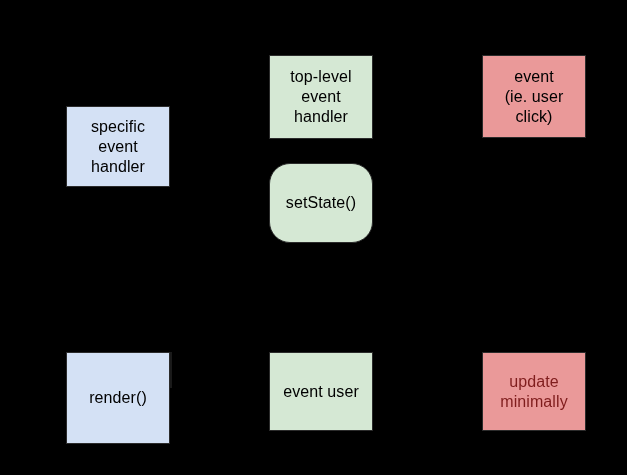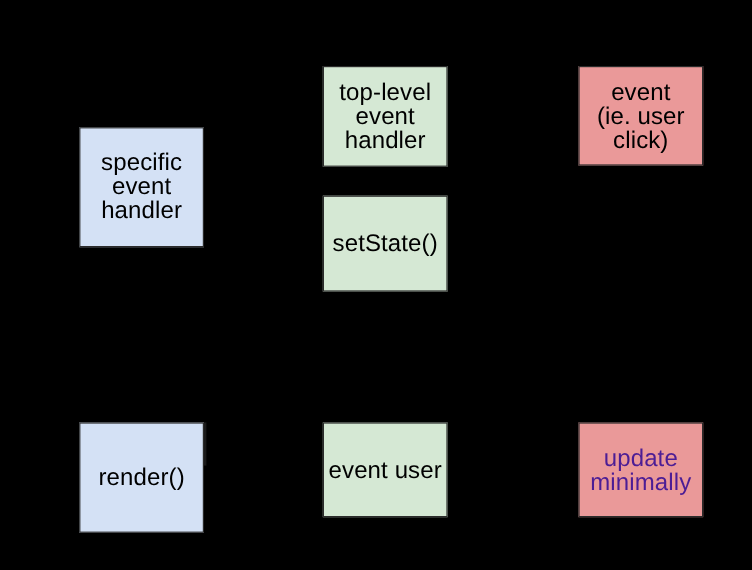--- a/index.html
+++ b/index.html
@@ -17,21 +17,21 @@
   }
   .node {
     position: absolute;
     box-sizing: border-box;
     border: 1px solid #2b2b2b;
     display: flex;
     align-items: center;
     justify-content: flex-end;
     text-align: center;
     color: #000000;
-    font-size: 20px;
+    font-size: 16px;
     line-height: 20px;
     font-family: "Liberation Sans", sans-serif;
     letter-spacing: 0.1px;
     white-space: pre-line;
     user-select: none;
   }
   .node-label {
     display: block;
     width: 100%;
     padding: 0 2px;
@@ -40,50 +40,50 @@
   .edge-stub {
     position: absolute;
     background: #1a1a1a;
   }
 </style>
 </head>
 <body>
 
 <div id="canvas" style="background: rgb(0, 0, 0);">
 
-  <div class="node" id="node-0" style="left: 66px; top: 106px; width: 104px; height: 100px; background: rgb(212, 225, 245); border-color: rgb(43, 43, 43); color: rgb(0, 0, 0);">
+  <div class="node" id="node-0" style="left: 66px; top: 106px; width: 104px; height: 81px; background: rgb(212, 225, 245); border-color: rgb(43, 43, 43); color: rgb(0, 0, 0);">
     <span class="node-label">specific
 event
 handler</span>
   </div>
 
   <div class="node" id="node-1" style="left: 269px; top: 55px; width: 104px; height: 84px; background: rgb(213, 232, 212); border-color: rgb(43, 43, 43); color: rgb(0, 0, 0);">
     <span class="node-label">top-level
 event
 handler</span>
   </div>
 
   <div class="node" id="node-2" style="left: 482px; top: 55px; width: 104px; height: 83px; background: rgb(234, 153, 153); border-color: rgb(43, 43, 43); color: rgb(0, 0, 0);">
     <span class="node-label">event
 (ie. user
 click)</span>
   </div>
 
-  <div class="node" id="node-3" style="left: 269px; top: 163px; width: 104px; height: 80px; background: rgb(213, 232, 212); border-color: rgb(43, 43, 43); color: rgb(0, 0, 0);">
+  <div class="node" id="node-3" style="left: 269px; top: 163px; width: 104px; height: 80px; background: rgb(213, 232, 212); border-color: rgb(43, 43, 43); color: rgb(0, 0, 0); border-radius: 21px;">
     <span class="node-label">setState()</span>
   </div>
 
   <div class="node" id="node-4" style="left: 66px; top: 352px; width: 104px; height: 92px; background: rgb(212, 225, 245); border-color: rgb(43, 43, 43); color: rgb(0, 0, 0);">
     <span class="node-label">render()</span>
   </div>
 
   <div class="node" id="node-5" style="left: 269px; top: 352px; width: 104px; height: 79px; background: rgb(213, 232, 212); border-color: rgb(43, 43, 43); color: rgb(0, 0, 0);">
     <span class="node-label">event user</span>
   </div>
 
-  <div class="node" id="node-6" style="left: 482px; top: 352px; width: 104px; height: 79px; background: rgb(234, 153, 153); border-color: rgb(43, 43, 43); color: #4c1d95;">
+  <div class="node" id="node-6" style="left: 482px; top: 352px; width: 104px; height: 79px; background: rgb(234, 153, 153); border-color: rgb(43, 43, 43); color: #7f1d1d;">
     <span class="node-label">update
 minimally</span>
   </div>
 
   <div class="edge-stub" id="edge-0" style="left: 170px; top: 352px; width: 2px; height: 36px;"></div>
 
 </div>
 
 </body></html>

